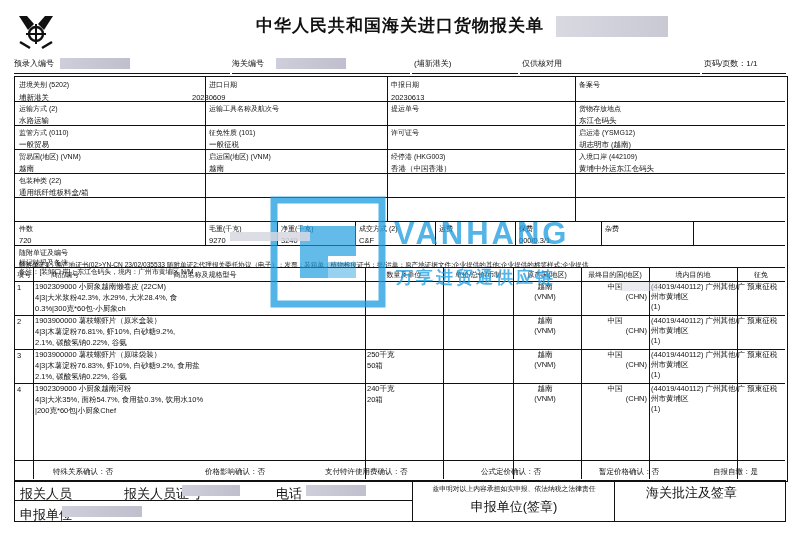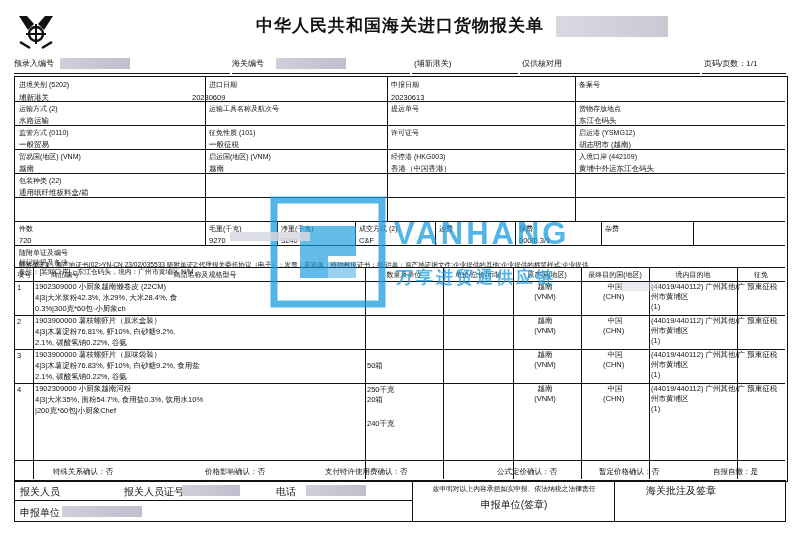--- a/index.html
+++ b/index.html
@@ -47,33 +47,33 @@
   
   .gt{position:absolute;left:0;top:190px;width:770px;}
   .gthead{height:14px;}
   .gt .col{position:absolute;font-size:7px;text-align:center;}
 
   .grow{position:absolute;left:0;width:770px;height:34px;font-size:7.5px;}
   .grow .num{position:absolute;left:2px;top:2px;}
   .grow .nm1{position:absolute;left:20px;top:1px;}
   .grow .nm2{position:absolute;left:20px;top:12px;}
   .grow .nm3{position:absolute;left:20px;top:23px;}
-  .grow .qty{position:absolute;left:352px;top:1px;margin-top:35px;}
+  .grow .qty{position:absolute;left:352px;top:1px;}
   .grow .qty2{position:absolute;left:352px;top:12px;}
   .grow .orig{position:absolute;left:500px;top:1px;width:60px;text-align:center;}
   .grow .orig2{position:absolute;left:500px;top:11px;width:60px;text-align:center;}
   .grow .dest{position:absolute;left:568px;top:1px;width:64px;text-align:center;}
-  .grow .dest2{position:absolute;left:568px;top:11px;width:64px;text-align:left;padding-left:20px;}
+  .grow .dest2{position:absolute;left:568px;top:11px;width:64px;text-align:right;}
   .grow .fin{position:absolute;left:636px;top:1px;width:130px;text-align:left;}
   .grow .fin2{position:absolute;left:636px;top:11px;width:130px;text-align:left;}
   .grow .fin3{position:absolute;left:636px;top:21px;width:130px;text-align:left;}
 
   
   .bottom{position:absolute;left:14px;top:480px;width:772px;height:62px;}
-  .bcell{position:absolute;font-size:10px;}
+  .bcell{position:absolute;font-size:13px;}
 
   
   .wm{position:absolute;left:270px;top:196px;width:420px;height:130px;opacity:.75;pointer-events:none;}
   .wm .logo-sq{position:absolute;left:0;top:0;width:116px;height:112px;}
   .wm .txt1{position:absolute;left:124px;top:20px;font-size:31px;font-weight:bold;color:#1a9be0;letter-spacing:3px;font-family:"Liberation Sans",sans-serif;}
   .wm .txt2{position:absolute;left:126px;top:70px;font-size:17px;font-weight:bold;color:#1a9be0;letter-spacing:3px;}
   .mosaic{position:absolute;background:#d7d7e0;}
 </style>
 </head>
 <body>
@@ -350,21 +350,21 @@
     <div class="h" style="left:0;top:383px;width:770px;"></div>
     <div class="box" style="left:34px;top:386px;width:120px;">
       <span class="val">特殊关系确认：否</span>
     </div>
     <div class="box" style="left:186px;top:386px;width:120px;">
       <span class="val">价格影响确认：否</span>
     </div>
     <div class="box" style="left:306px;top:386px;width:150px;">
       <span class="val">支付特许使用费确认：否</span>
     </div>
-    <div class="box" style="left:478px;top:386px;width:110px;">
+    <div class="box" style="left:462px;top:386px;width:110px;">
       <span class="val">公式定价确认：否</span>
     </div>
     <div class="box" style="left:580px;top:386px;width:120px;">
       <span class="val">暂定价格确认：否</span>
     </div>
     <div class="box" style="left:694px;top:386px;width:80px;">
       <span class="val">自报自缴：是</span>
     </div>
   </div>
 

